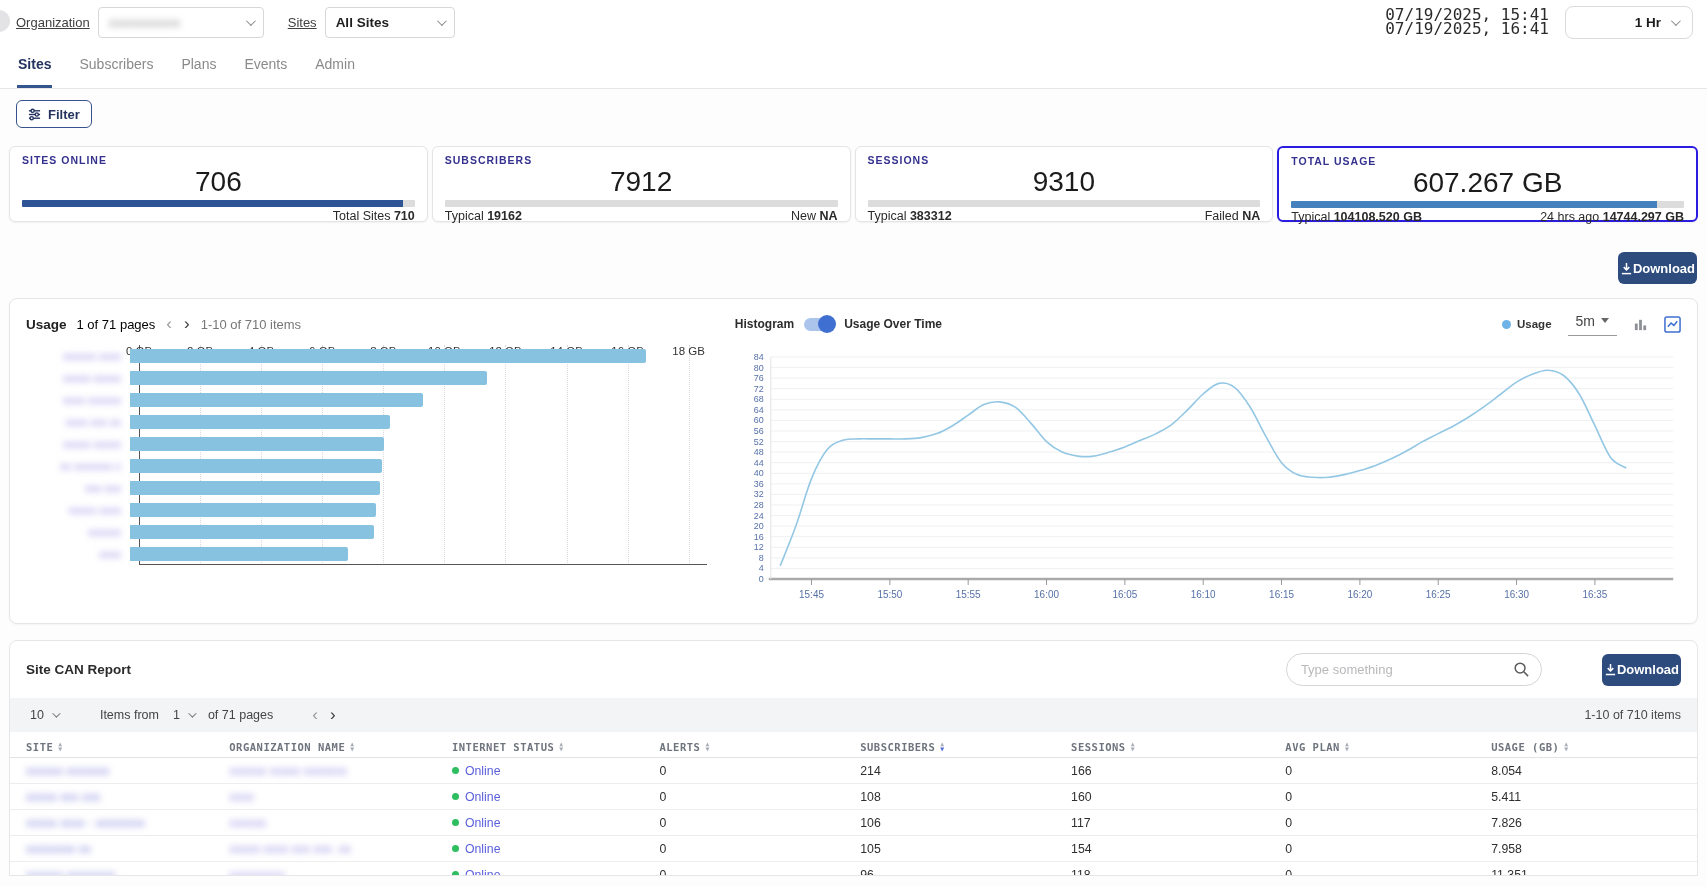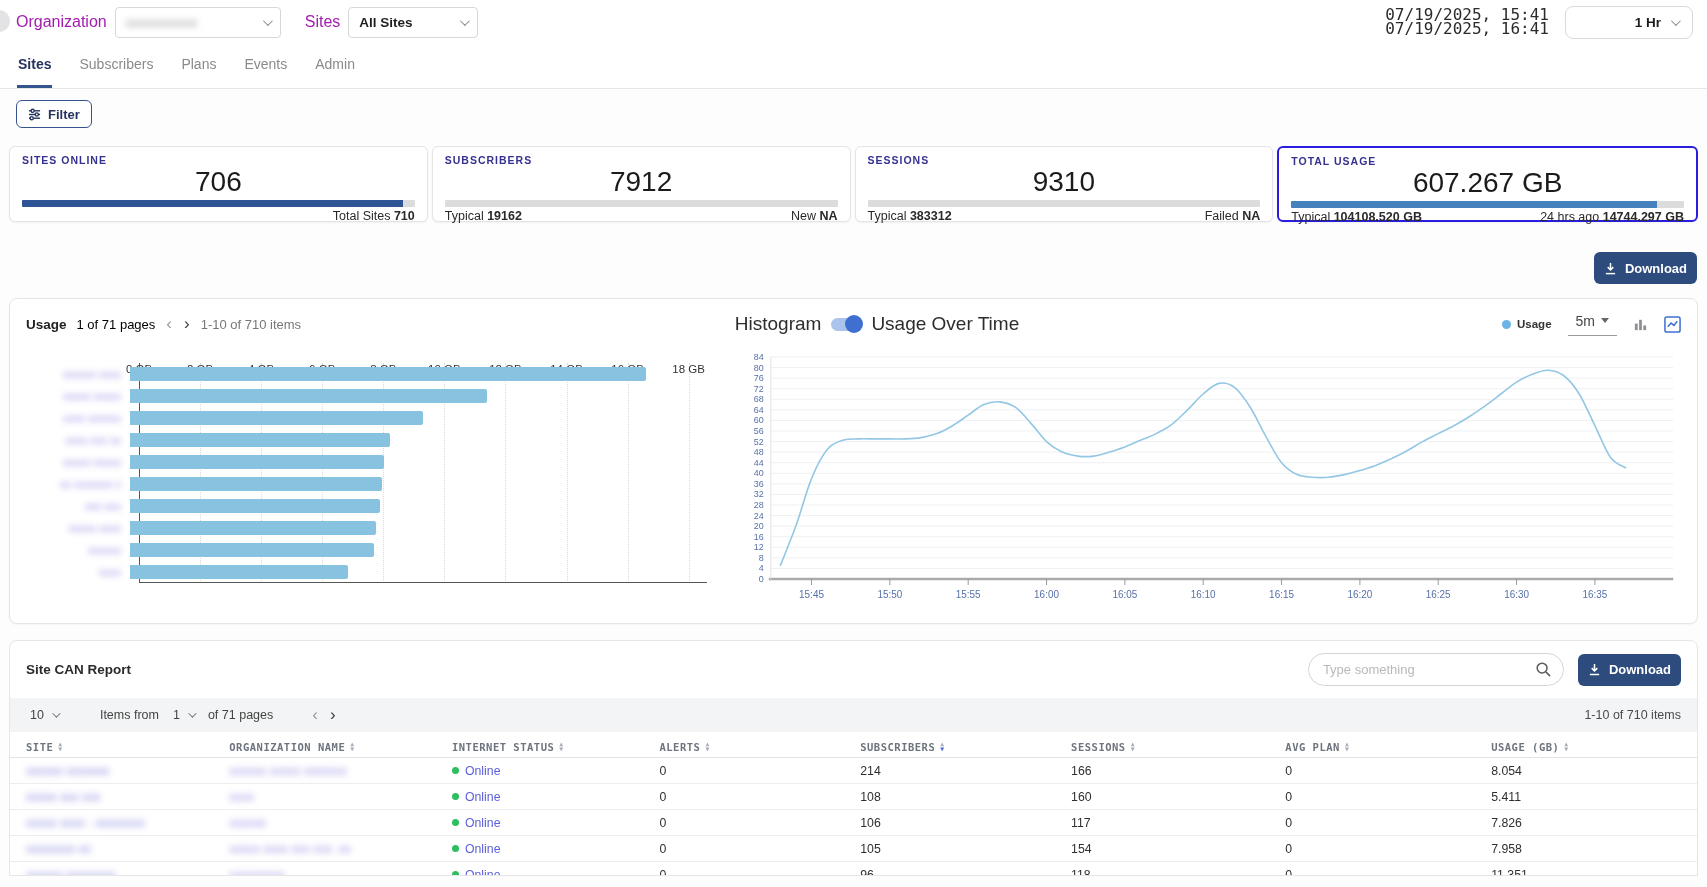--- a/index.html
+++ b/index.html
@@ -1,21 +1,21 @@
 <!DOCTYPE html>
 <html><head>
 <meta charset="utf-8">
 <style>
   * { margin:0; padding:0; box-sizing:border-box; }
   html,body { width:1707px; height:887px; overflow:hidden; background:#fdfdfe; font-family:"Liberation Sans", sans-serif; color:#222; }
 
   
   .topbar { height:44px; display:flex; align-items:center; padding:0 14px 0 16px; background:#fff; position:relative; }
   .edge-handle { position:absolute; left:-12px; top:10px; width:22px; height:22px; border-radius:50%; background:#e3e3e5; }
-  .tb-label { font-size:16px; color:#a21caf; margin-right:8px; }
+  .tb-label { font-size:13px; color:#404040; margin-right:8px;text-decoration:underline; }
   .selectbox { display:flex; align-items:center; justify-content:space-between; border:1px solid #d7d7da; border-radius:4px; height:31px; padding:0 10px; background:#fff; }
   .org-select { width:166px; margin-right:24px; }
   .sites-select { width:130px; }
   .org-val { color:#9a9a9a; filter:blur(3px); font-size:13px; }
   .sites-val { font-weight:bold; font-size:13.5px; color:#1f1f1f; }
   .chev { width:7px; height:7px; border-right:1.6px solid #8a8a8a; border-bottom:1.6px solid #8a8a8a; transform:rotate(45deg) translateY(-2px); flex:none; }
   .tb-right { margin-left:auto; display:flex; align-items:center; gap:16px; }
   .stamps { text-align:right; font-family:"DejaVu Sans Mono", monospace; font-size:16px; line-height:14px; color:#2b2b2b; }
   .range-select { width:128px; height:33px; border:1px solid #dadada; border-radius:8px; display:flex; align-items:center; justify-content:flex-end; gap:10px; padding:0 14px; background:#fff; }
   .range-val { font-weight:bold; font-size:13.5px; color:#1c1c1c; }
@@ -36,44 +36,44 @@
   .card-label { font-size:10.5px; font-weight:bold; letter-spacing:1px; color:#35318f; text-transform:uppercase; }
   .card-value { text-align:center; font-size:28px; color:#1b1b1b; margin-top:1px; line-height:30px; }
   .card-bar { height:7px; background:#dcdcdd; border-radius:1px; margin-top:3px; overflow:hidden; }
   .card-bar > div { height:100%; }
   .card-foot { display:flex; justify-content:space-between; font-size:12.5px; color:#2a2a2a; margin-top:2px; }
   .card-foot b { font-weight:bold;text-align:center; }
   .foot-spacer { flex:1; }
 
   
   .download-row { display:flex; justify-content:flex-end; padding:30px 10px 14px; }
-  .btn-primary { display:inline-flex; align-items:center; gap:8px; background:#2d4b7d; color:#fff; border:none; border-radius:6px; height:32px; padding:0 10px; font-size:13px; font-weight:bold; cursor:pointer; font-family:inherit; }
+  .btn-primary { display:inline-flex; align-items:center; background:#2d4b7d; color:#fff; border:none; border-radius:6px; height:32px; padding:0 2px; font-size:13px; font-weight:bold; cursor:pointer; font-family:inherit;margin-left:46px; }
 
   
   .charts-panel { margin:0 9px; background:#fff; border:1px solid #e6e6e8; border-radius:8px; box-shadow:0 1px 2px rgba(0,0,0,.04); padding:14px 16px 8px; display:flex; height:326px; }
   .chart-left { width:41.5%; flex:none; }
   .chart-header { display:flex; align-items:center; gap:10px; height:22px; }
   .ch-title { font-size:13.5px; font-weight:bold; color:#222; }
   .ch-pages { font-size:13px; color:#000000; }
   .pg-arrow { font-size:17px; color:#9a9a9a; cursor:pointer; line-height:14px; padding:0 1px; }
   .pg-arrow.on { color:#3c3c3c; }
   .ch-items { font-size:13px; color:#777; }
 
-  .barchart { position:relative; margin-top:28px; height:252px; }
+  .barchart { position:relative; margin-top:10px; height:252px; }
   .bc-grid { position:absolute; top:0; bottom:32px; width:0; border-left:1px dotted #d9d9dd; }
   .bc-grid.axis { border-left:1px solid #555; }
   .bc-baseline { position:absolute; height:1px; background:#555; bottom:32px; }
   .bc-row { position:absolute; height:22px; left:0; right:0; display:flex; align-items:center; }
   .bc-label { width:104px; flex:none; text-align:right; font-size:11px; color:#9a8ce4; filter:blur(3px); padding-right:9px; cursor:pointer; white-space:nowrap; overflow:hidden; }
   .bc-bar { height:14px; background:#88c2e1; border-radius:0 2px 2px 0; cursor:pointer; }
   .bc-xlabel { position:absolute; transform:translateX(-50%); font-size:11.5px; color:#333; white-space:nowrap; }
 
   .chart-right { flex:1; padding-left:22px; min-width:0; }
   .cr-header { display:flex; align-items:center; height:22px; }
-  .cr-title { font-size:19px; font-weight:normal; color:#2d2d2d; }
+  .cr-title { font-size:12px; font-weight:bold; color:#2d2d2d; }
   .toggle { width:30px; height:13px; background:#aac4ec; border-radius:7px; position:relative; margin:0 10px; cursor:pointer; flex:none; }
   .toggle-knob { position:absolute; right:-2px; top:-2.5px; width:18px; height:18px; border-radius:50%; background:#3f6fd1; }
   .cr-right { margin-left:auto; display:flex; align-items:center; gap:16px; }
   .legend { display:flex; align-items:center; gap:6px; cursor:pointer; }
   .legend-dot { width:9px; height:9px; border-radius:50%; background:#6db3e8; }
   .legend-label { font-size:11.5px; font-weight:bold; color:#333; }
   .interval { display:flex; align-items:center; gap:6px; font-size:14px; color:#444; border-bottom:1px solid #9a9a9a; padding:0 8px 6px; cursor:pointer; }
   .caret-down { width:0; height:0; border-left:4px solid transparent; border-right:4px solid transparent; border-top:5px solid #666; }
   .icon-btn { cursor:pointer; display:flex; align-items:center; }
   #linechart { width:100%; height:258px; display:block; margin-top:12px; }

